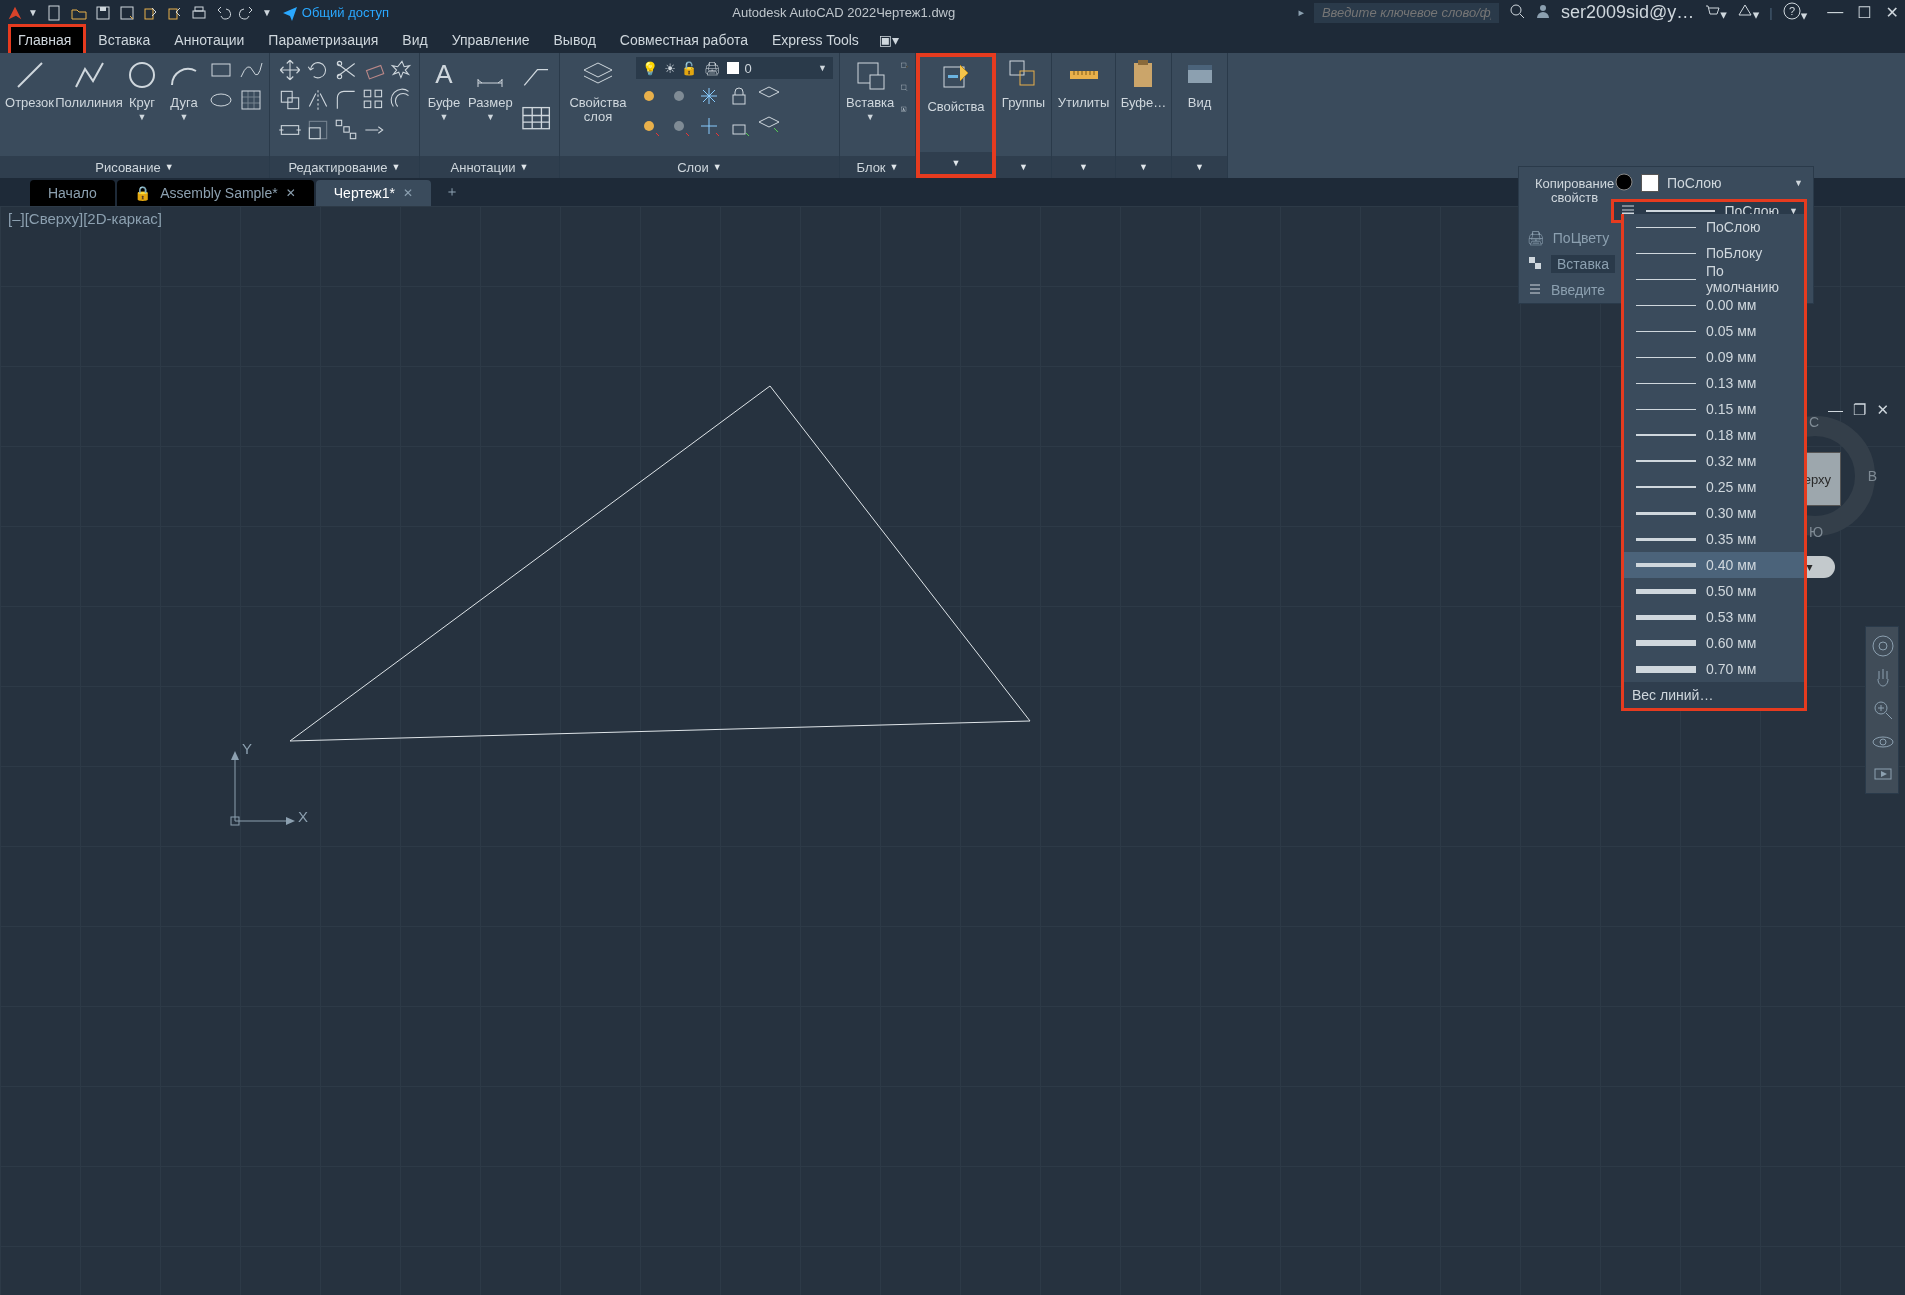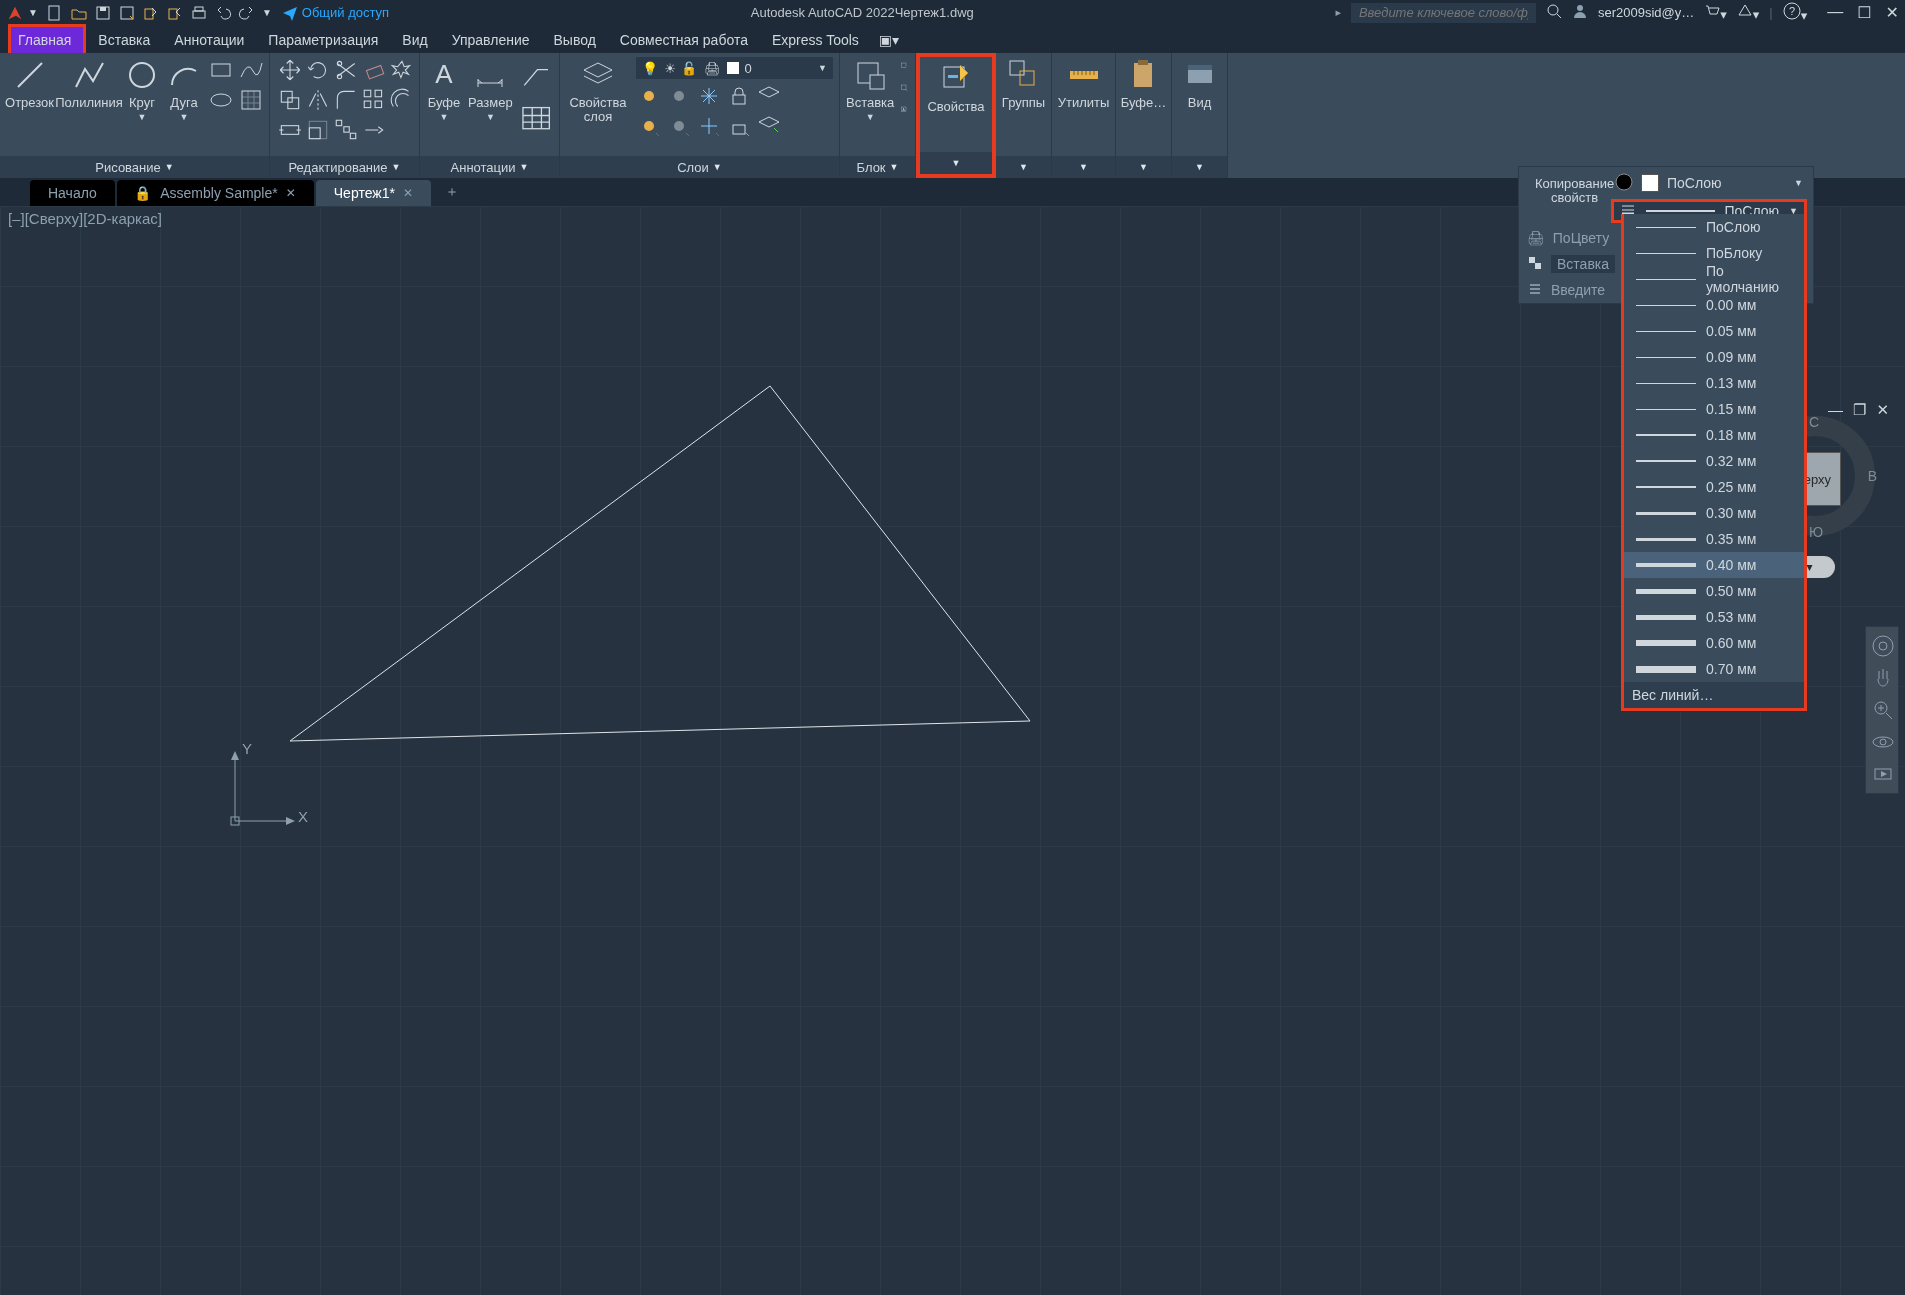--- a/index.html
+++ b/index.html
@@ -13,21 +13,21 @@
 .titlebar .share { margin-left:10px; color:#2aa8ff; display:flex;align-items:center;gap:4px;}
 .titlebar .title { margin:0 auto; display:flex; color:#bfc6cc; }
 .titlebar .right { display:flex; align-items:center; gap:10px; }
 .titlebar .search-input { background:#2a3a4a; border:none; color:#8ca0b0; font-style:italic; padding:2px 8px; width:185px; height:20px; font-size:13px;}
 .winbtns { display:flex; gap:14px; margin-left:10px;}
 .winbtns span{font-size:16px;}
 
 
 .ribbon-tabs { height:28px; background:#1e2a38; display:flex; align-items:flex-end; padding-left:8px; font-size:14px; }
 .ribbon-tabs .rtab { padding:5px 12px; color:#cfd7dd; cursor:pointer; }
-.ribbon-tabs .rtab.active { background:#6d28d9; border:3px solid #e63b1f; border-bottom:none;padding-left:7px; }
+.ribbon-tabs .rtab.active { background:#000000; border:3px solid #e63b1f; border-bottom:none;padding-left:7px; }
 
 
 .ribbon { height:125px; background:#3a4b5c; display:flex; }
 .ribbon .panel { border-right:1px solid #2a3a4a; display:flex; flex-direction:column; justify-content:space-between; padding-top:4px;}
 .ribbon .panel .row { display:flex; gap:6px; justify-content:center; padding:0 6px;}
 .ribbon .panel .big { display:flex; flex-direction:column; align-items:center; gap:3px; width:58px; font-size:13px; color:#cfd7dd; text-align:center; line-height:1.1;}
 .ribbon .panel .big .ico { width:36px;height:36px;display:flex;align-items:center;justify-content:center;}
 .ribbon .panel .smallgrid { display:grid; grid-template-columns:repeat(3,26px); grid-auto-rows:26px; gap:4px; }
 .ribbon .panel .smallgrid .sico { width:26px;height:26px;display:flex;align-items:center;justify-content:center; }
 .ribbon .panel .label { height:22px; background:#2f3e4e; font-size:13px; color:#cfd7dd; display:flex;align-items:center;justify-content:center; gap:4px;}
@@ -169,21 +169,21 @@
     <span style="font-size:11px;color:#8ca0b0">▸</span>
     <input class="search-input" placeholder="Введите ключевое слово/фразу" style="">
     <span><svg width="16" height="16">
           <circle cx="7" cy="7" r="5" fill="none" stroke="#cfd7dd"></circle>
           <path d="M11 11l4 4" stroke="#cfd7dd"></path>
         </svg></span>
     <span><svg width="16" height="16">
           <circle cx="8" cy="5" r="3" fill="#8ca0b0"></circle>
           <path d="M2 15a6 6 0 0112 0" fill="#8ca0b0"></path>
         </svg></span>
-    <span style="font-size:13px">ser2009sid@y…</span>
+    <span style="font-size:18px">ser2009sid@y…</span>
     <span><svg width="16" height="16">
           <path d="M2 3h2l2 8h7l2-6H5" fill="none" stroke="#cfd7dd"></path>
         </svg>▾</span>
     <span><svg width="16" height="16">
           <path d="M8 2l6 10H2z" fill="none" stroke="#cfd7dd"></path>
         </svg>▾</span>
     <span style="color:#4b637a">|</span>
     <span><svg width="18" height="18">
           <circle cx="9" cy="9" r="8" fill="none" stroke="#cfd7dd"></circle>
           <text x="9" y="13" text-anchor="middle" fill="#cfd7dd" font-size="11">?</text>

